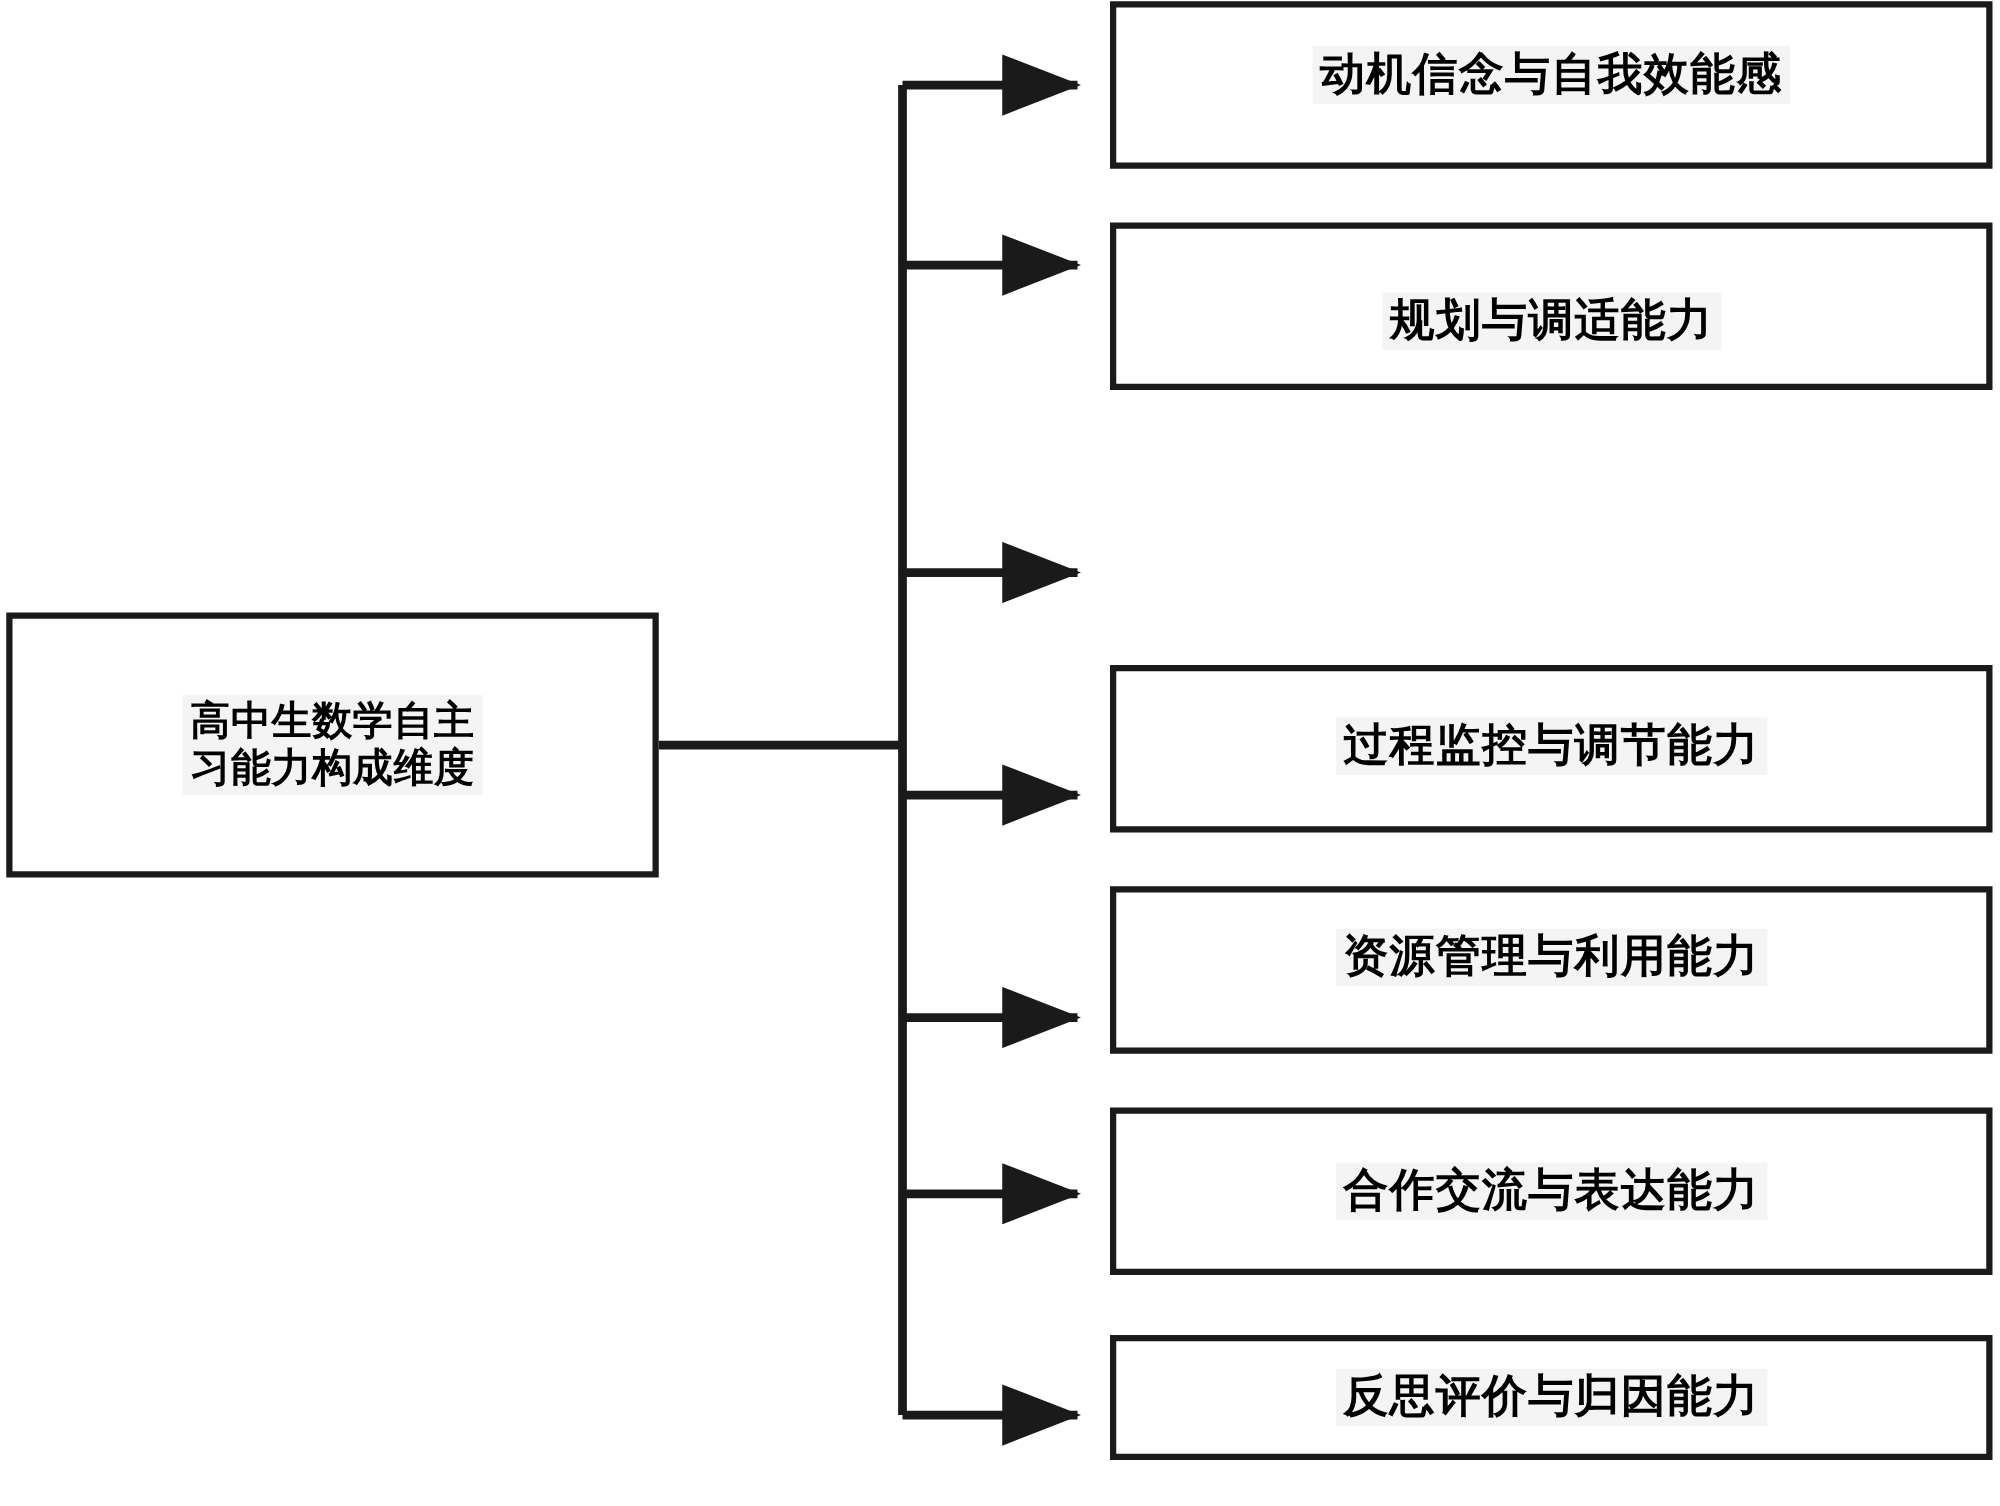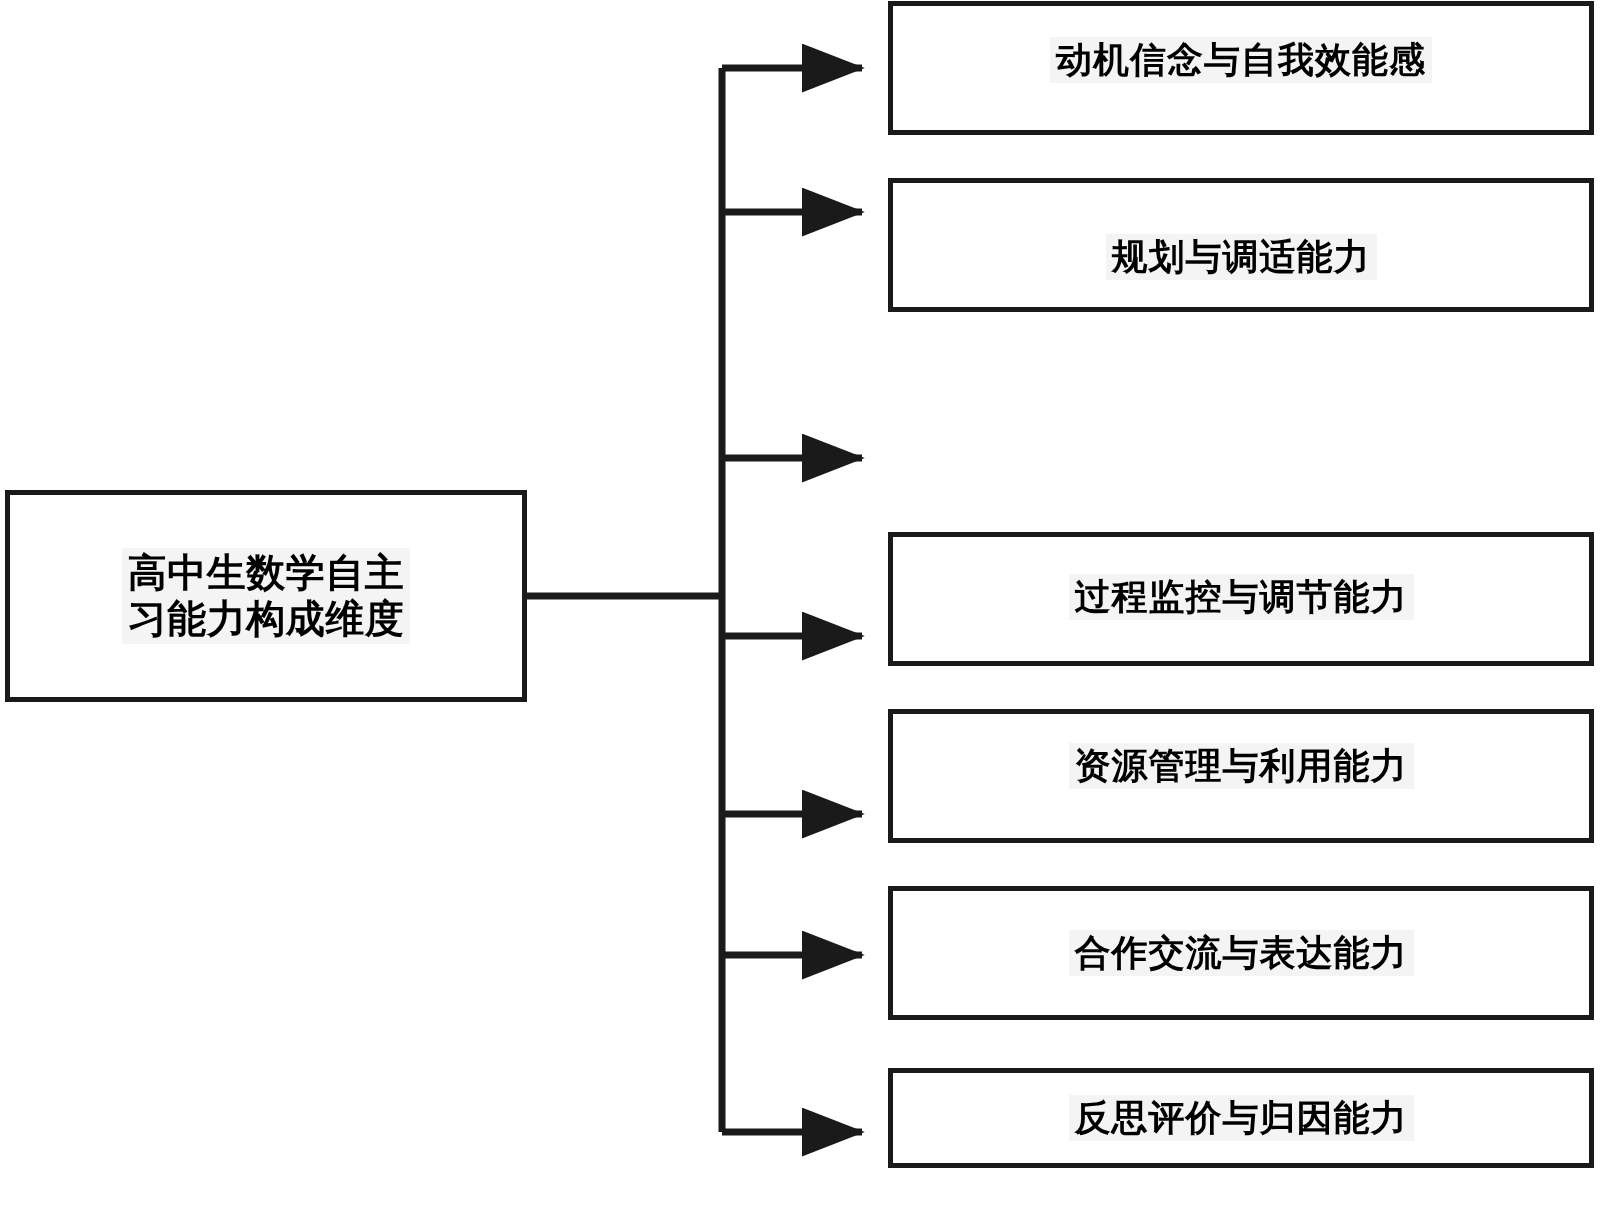--- a/index.html
+++ b/index.html
@@ -45,21 +45,21 @@
     padding: 2px 6px;
   }
   
   #root-node {
     left: 5px;
     top: 490px;
     width: 522px;
     height: 212px;
   }
   #root-node .node-label {
-    font-size: 39px;
+    font-size: 32px;
     text-align: center;
     letter-spacing: 0.5px;
   }
   
   .leaf {
     left: 888px;
     width: 706px;
     height: 134px;
   }
   .leaf .node-label {

